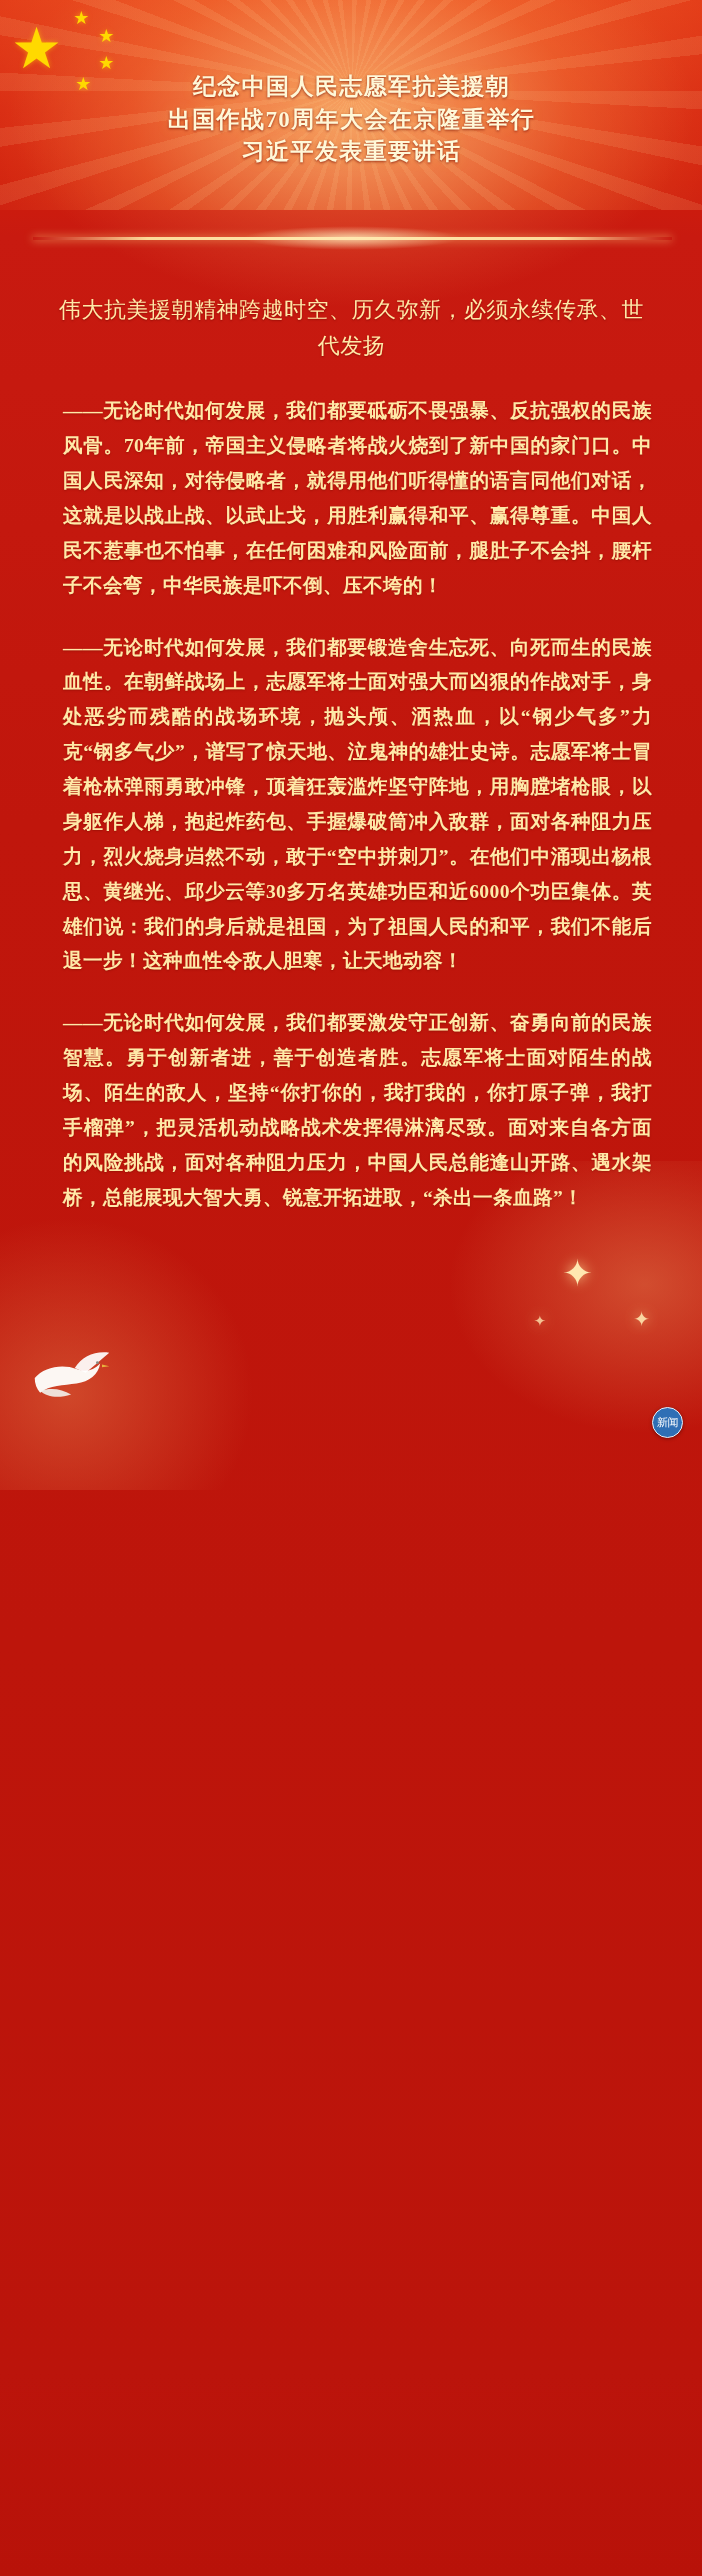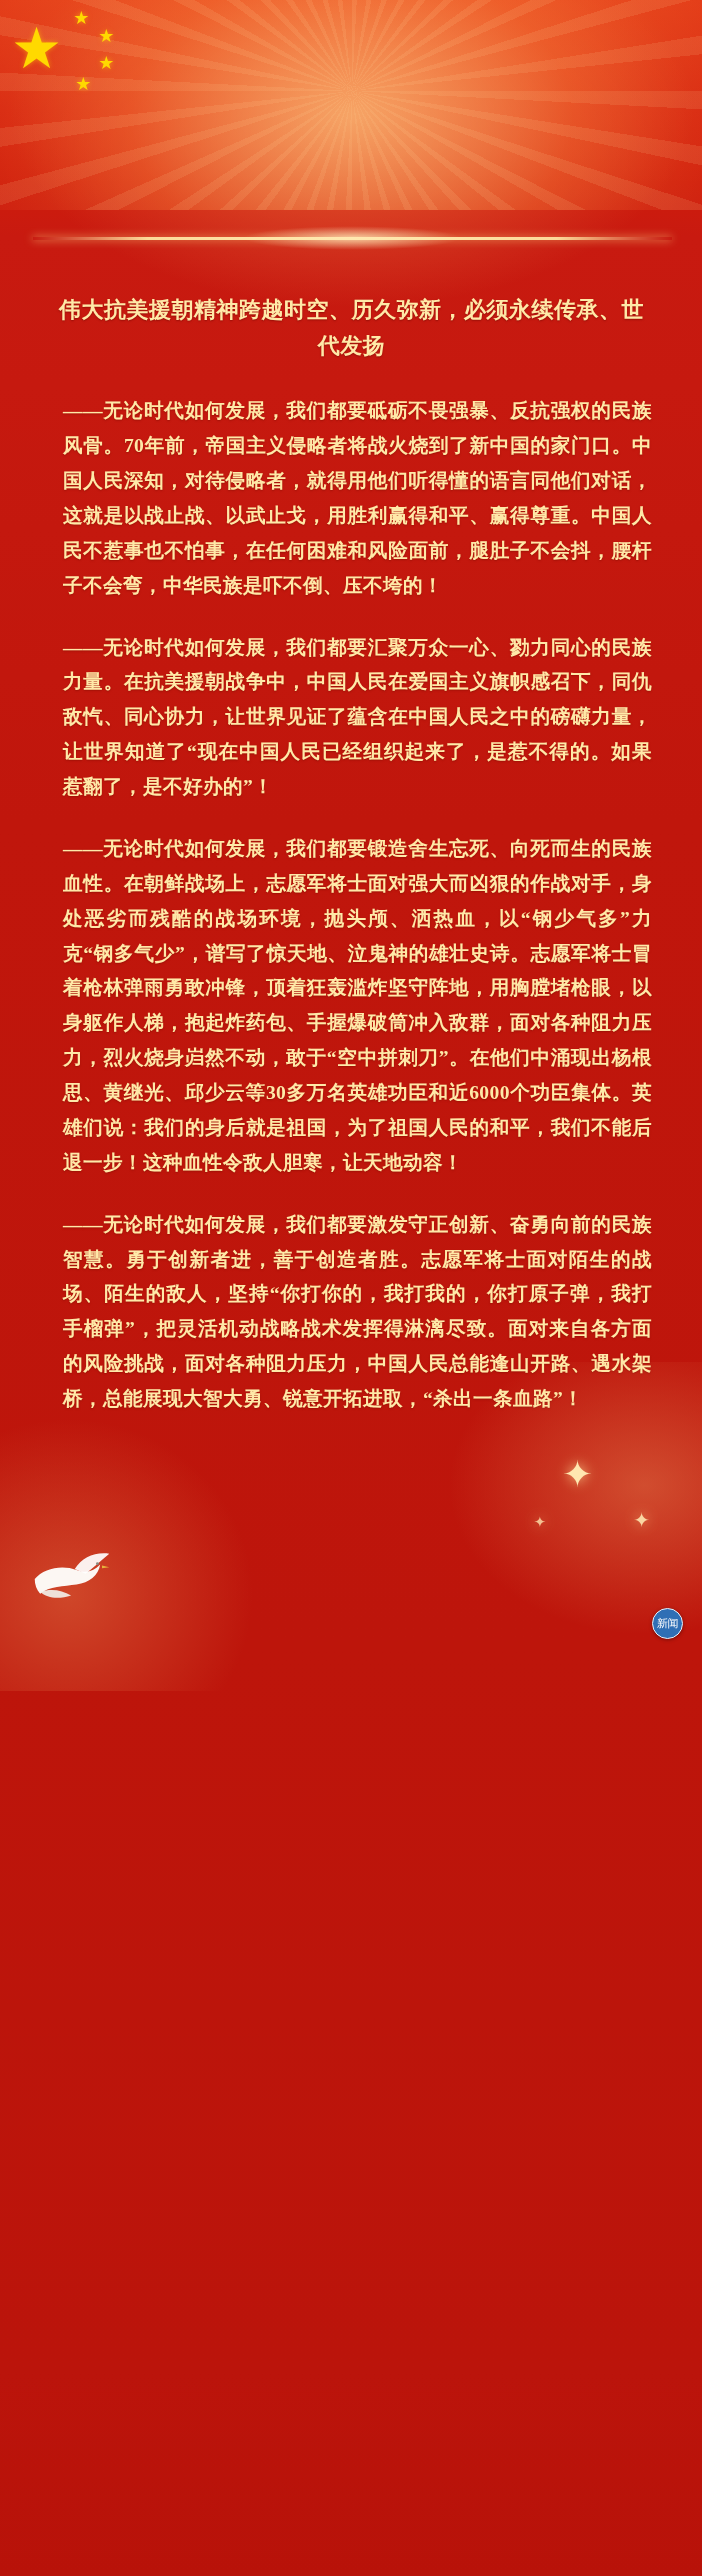--- a/index.html
+++ b/index.html
@@ -100,21 +100,21 @@
   }
 
   
   .content {
     position: relative;
     padding: 31px 51px 0 51px;
   }
   .lead {
     color: #ffe9a8;
     font-size: 22px;
-    font-weight: bold;
+    font-weight: normal;
     line-height: 1.62;
     text-align: center;
     letter-spacing: 0.5px;
     text-shadow: 0 0.9px 1.8px rgba(120,8,0,0.6);
     margin: 5.5px 0 31px 0;
   }
   .para {
     color: #ffe9a8;
     font-size: 19.6px;
     font-weight: bold;
@@ -187,32 +187,36 @@
     <div class="rays"></div>
 
     <div class="stars">
       <span class="star big">★</span>
       <span class="star s1">★</span>
       <span class="star s2">★</span>
       <span class="star s3">★</span>
       <span class="star s4">★</span>
     </div>
 
+    <div class="title-block">
+      <div class="title-line">纪念中国人民志愿军抗美援朝</div>
+      <div class="title-line">出国作战70周年大会在京隆重举行</div>
+      <div class="title-line">习近平发表重要讲话</div>
+    </div>
   </div>
 
   <div class="divider">
     <div class="gleam"></div>
     <div class="bar"></div>
   </div>
 
   <div class="content">
     <div class="lead">伟大抗美援朝精神跨越时空、历久弥新，必须永续传承、世代发扬</div>
 
     <p class="para">——无论时代如何发展，我们都要砥砺不畏强暴、反抗强权的民族风骨。70年前，帝国主义侵略者将战火烧到了新中国的家门口。中国人民深知，对待侵略者，就得用他们听得懂的语言同他们对话，这就是以战止战、以武止戈，用胜利赢得和平、赢得尊重。中国人民不惹事也不怕事，在任何困难和风险面前，腿肚子不会抖，腰杆子不会弯，中华民族是吓不倒、压不垮的！</p>
-    <p class="para">——无论时代如何发展，我们都要汇聚万众一心、勠力同心的民族力量。在抗美援朝战争中，中国人民在爱国主义旗帜感召下，同仇敌忾、同心协力，让世界见证了蕴含在中国人民之中的磅礴力量，让世界知道了“现在中国人民已经组织起来了，是惹不得的。如果惹翻了，是不好办的”！</p>
     <p class="para">——无论时代如何发展，我们都要锻造舍生忘死、向死而生的民族血性。在朝鲜战场上，志愿军将士面对强大而凶狠的作战对手，身处恶劣而残酷的战场环境，抛头颅、洒热血，以“钢少气多”力克“钢多气少”，谱写了惊天地、泣鬼神的雄壮史诗。志愿军将士冒着枪林弹雨勇敢冲锋，顶着狂轰滥炸坚守阵地，用胸膛堵枪眼，以身躯作人梯，抱起炸药包、手握爆破筒冲入敌群，面对各种阻力压力，烈火烧身岿然不动，敢于“空中拼刺刀”。在他们中涌现出杨根思、黄继光、邱少云等30多万名英雄功臣和近6000个功臣集体。英雄们说：我们的身后就是祖国，为了祖国人民的和平，我们不能后退一步！这种血性令敌人胆寒，让天地动容！</p>
     <p class="para">——无论时代如何发展，我们都要激发守正创新、奋勇向前的民族智慧。勇于创新者进，善于创造者胜。志愿军将士面对陌生的战场、陌生的敌人，坚持“你打你的，我打我的，你打原子弹，我打手榴弹”，把灵活机动战略战术发挥得淋漓尽致。面对来自各方面的风险挑战，面对各种阻力压力，中国人民总能逢山开路、遇水架桥，总能展现大智大勇、锐意开拓进取，“杀出一条血路”！</p>
   </div>
 
   <div class="footer">
     <div class="footer-glow-l"></div>
     <div class="footer-glow-r"></div>
 
     <span class="sparkle a">✦</span>
     <span class="sparkle b">✦</span>

